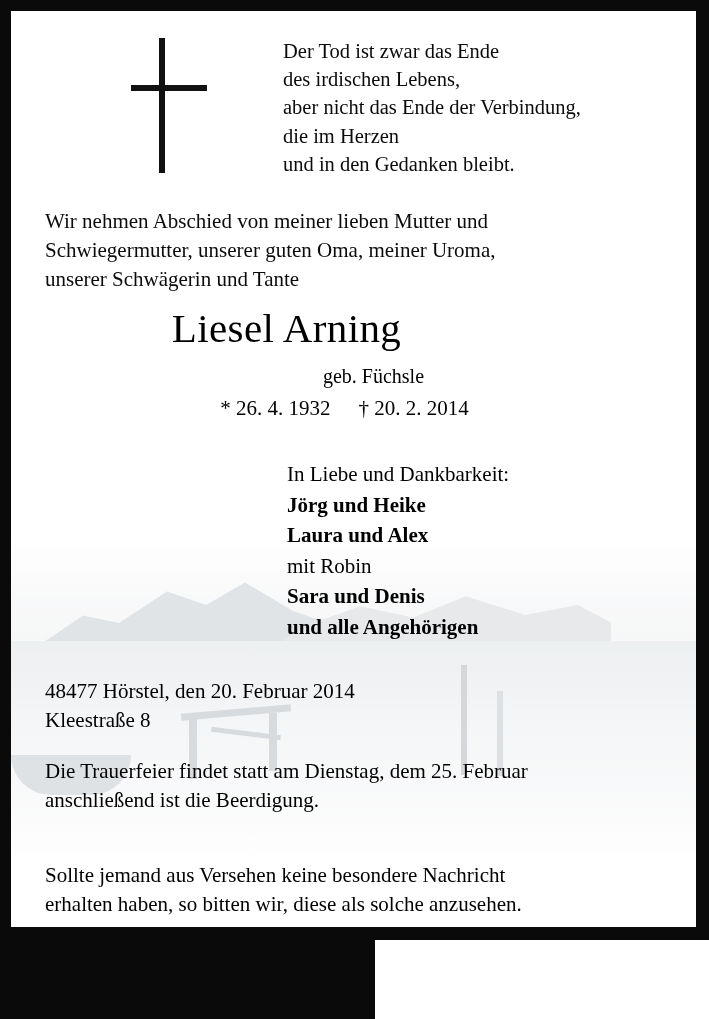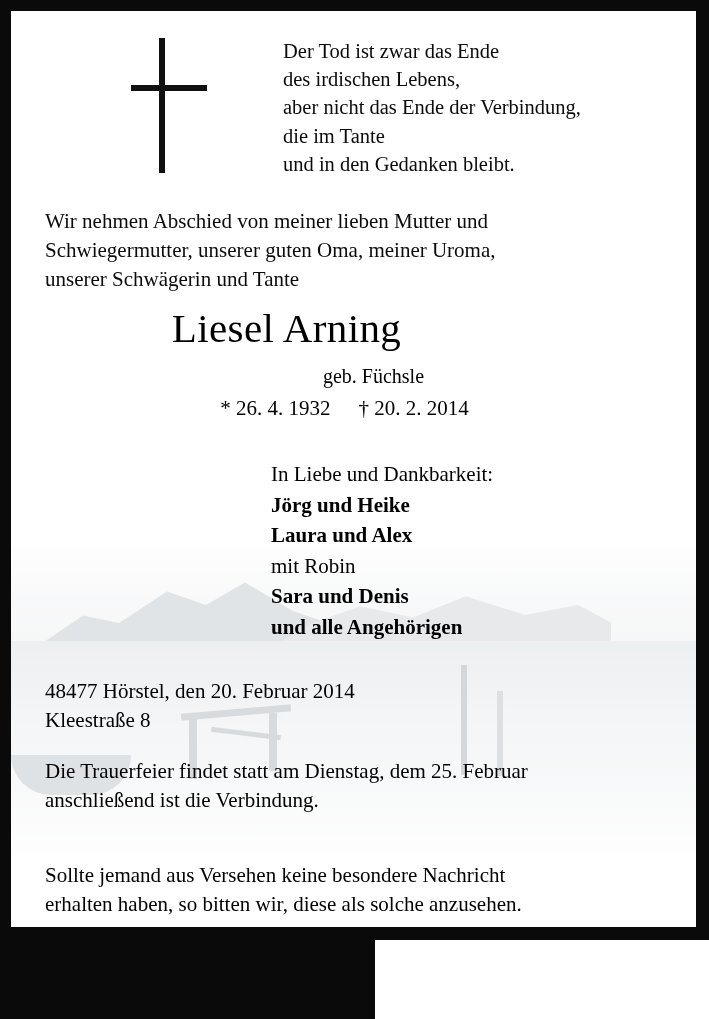--- a/index.html
+++ b/index.html
@@ -174,21 +174,21 @@
     top: 383px;
     width: 667px;
     text-align: center;
     font-size: 21px;
     line-height: 28px;
   }
   .dates .gap { display:inline-block; width: 28px; }
 
   .thanks {
     position: absolute;
-    left: 260px;
+    left: 276px;
     top: 448px;
     width: 400px;
     font-size: 21px;
     line-height: 30.5px;
   }
   .thanks .bold { font-weight: bold; }
 
   .place {
     position: absolute;
     left: 34px;
@@ -247,21 +247,21 @@
 
       <div class="cross-wrap">
         <div class="cross-v"></div>
         <div class="cross-h"></div>
       </div>
 
       <div class="verse">
         <div>Der Tod ist zwar das Ende</div>
         <div>des irdischen Lebens,</div>
         <div>aber nicht das Ende der Verbindung,</div>
-        <div>die im Tante</div>
+        <div>die im Herzen</div>
         <div>und in den Gedanken bleibt.</div>
       </div>
 
       <div class="intro para">
         <div>Wir nehmen Abschied von meiner lieben Mutter und</div>
         <div>Schwiegermutter, unserer guten Oma, meiner Uroma,</div>
         <div class="lastline">unserer Schwägerin und Tante</div>
       </div>
 
       <div class="name">Liesel Arning</div>
@@ -279,21 +279,21 @@
         <div class="bold">und alle Angehörigen</div>
       </div>
 
       <div class="place">
         <div>48477 Hörstel, den 20. Februar 2014</div>
         <div>Kleestraße 8</div>
       </div>
 
       <div class="service">
         <div>Die Trauerfeier findet statt am Dienstag, dem 25. Februar</div>
-        <div class="lastline">anschließend ist die Verbindung.</div>
+        <div class="lastline">anschließend ist die Beerdigung.</div>
       </div>
 
       <div class="notice">
         <div>Sollte jemand aus Versehen keine besondere Nachricht</div>
         <div class="lastline">erhalten haben, so bitten wir, diese als solche anzusehen.</div>
       </div>
 
     </div>
   </div>
 </div>

